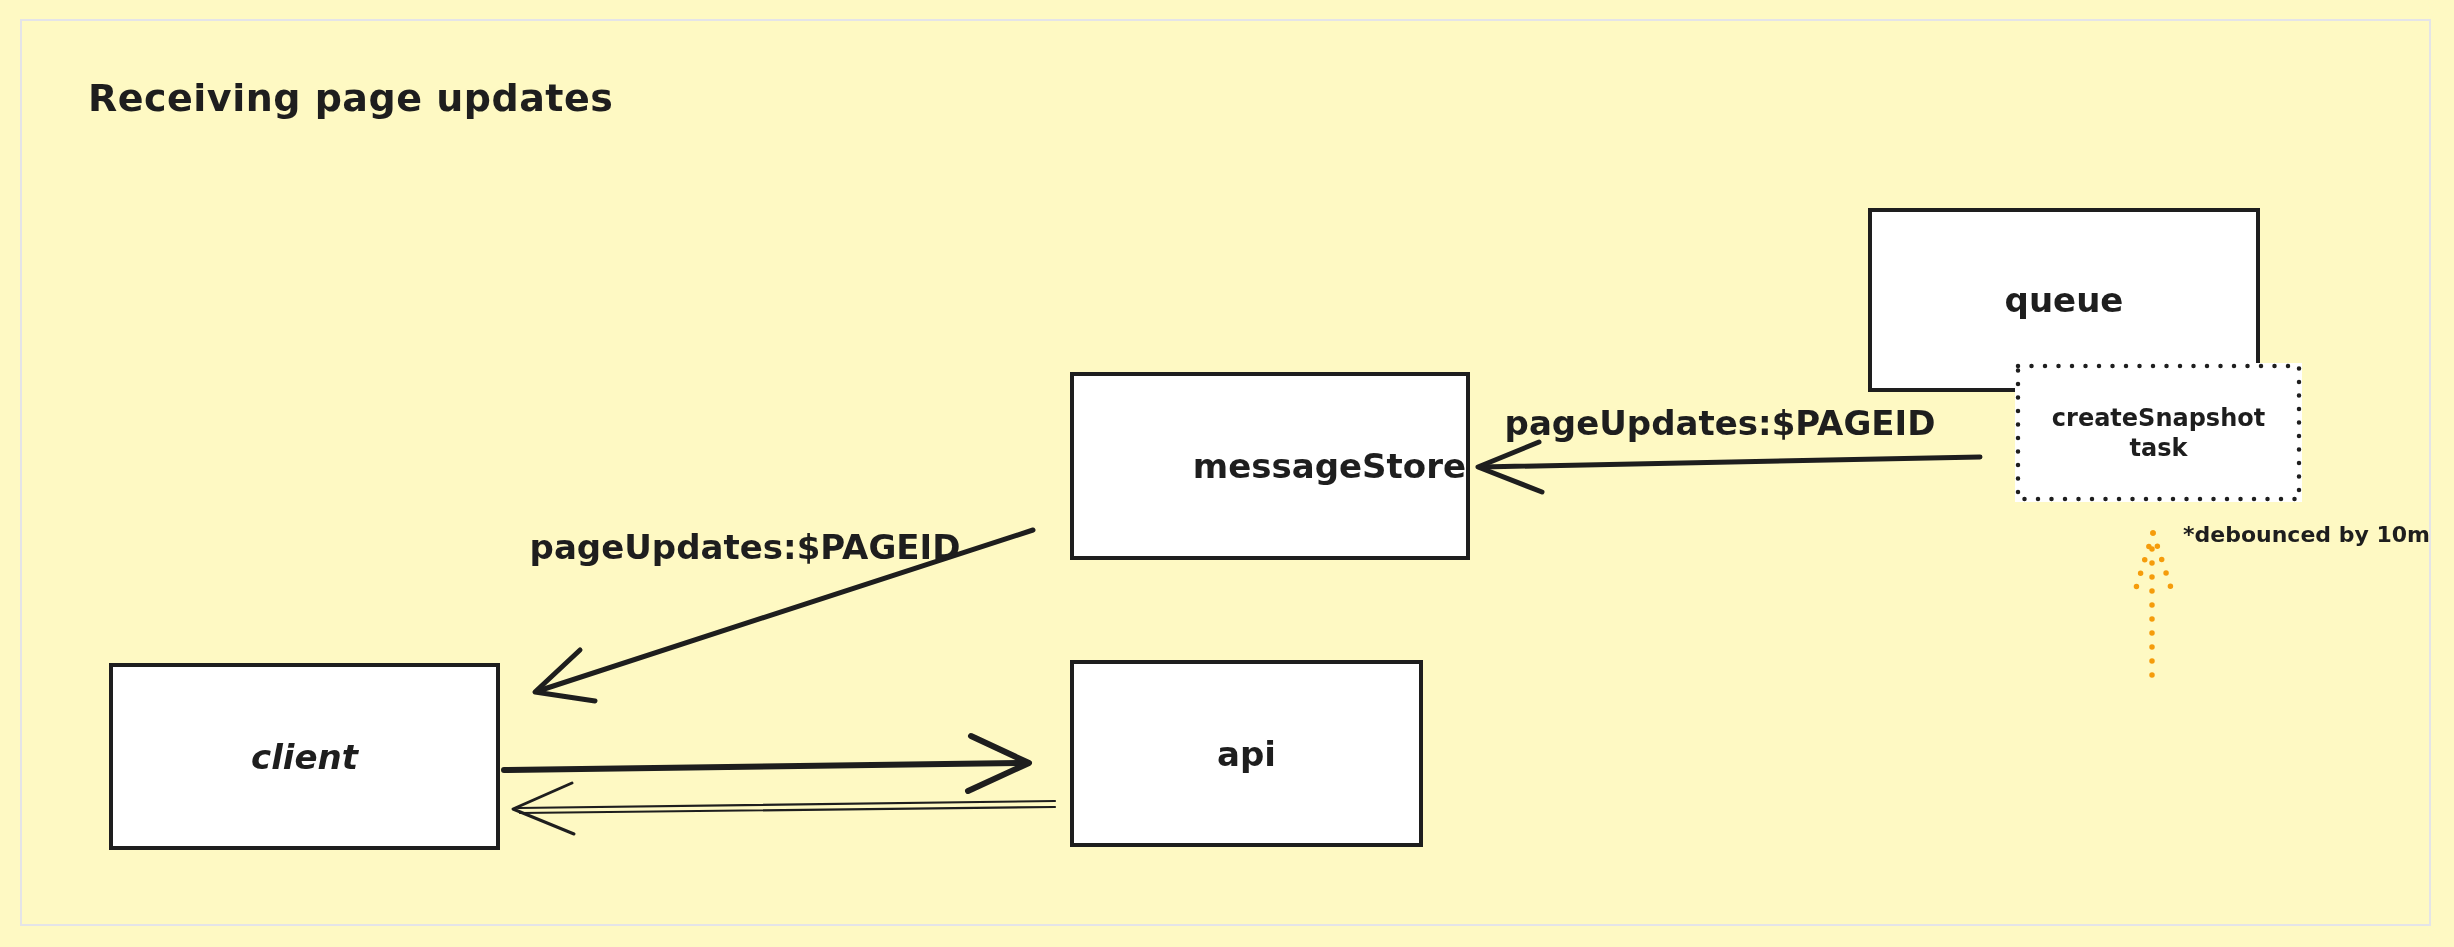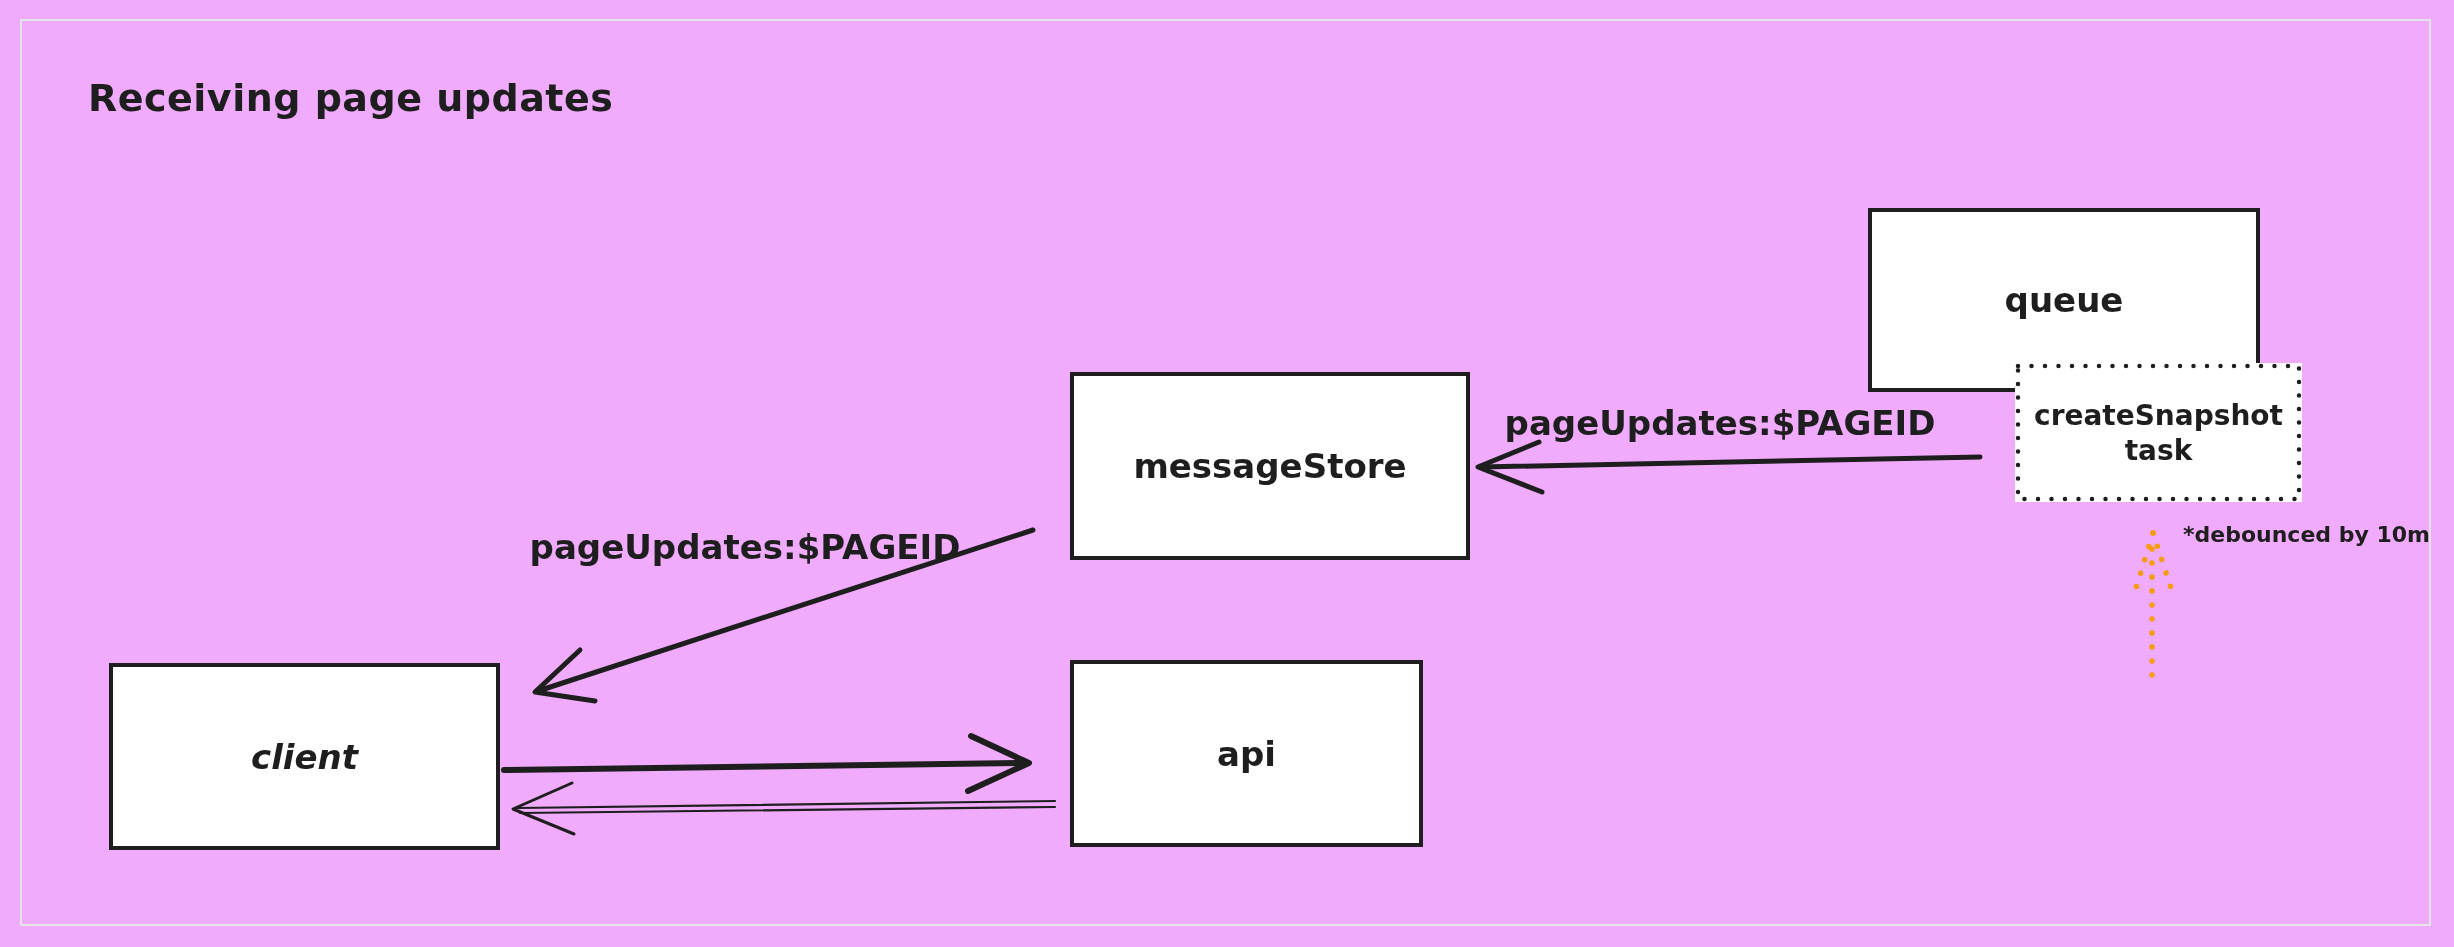--- a/index.html
+++ b/index.html
@@ -6,21 +6,21 @@
     margin: 0;
     padding: 0;
     background: #ffffff;
     font-family: "DejaVu Sans", sans-serif;
     color: #1e1e1e;
   }
   .canvas {
     position: relative;
     width: 2454px;
     height: 947px;
-    background: #f0abfc;
+    background: #fef9c3;
     overflow: hidden;
   }
   .frame {
     position: absolute;
     left: 20px;
     top: 19px;
     width: 2407px;
     height: 903px;
     border: 2px solid #e4e4e8;
     background: transparent;
@@ -54,31 +54,31 @@
     border: none;
     flex-direction: column;
     z-index: 3;
   }
   .box--dotted .border-svg {
     position: absolute;
     left: 0; top: 0;
     pointer-events: none;
   }
   .box--dotted .label {
-    font-size: 28px;
+    font-size: 24px;
     line-height: 1.25;
     text-align: center;
   }
   .box--orange .label {
     font-size: 33px;
     line-height: 1.3;
     color: #f59c0b;
   }
   #queue         { left: 1856px; top: 208px; width: 392px; height: 184px; }
-  #message-store { left: 1058px; top: 372px; width: 400px; height: 188px; }
+  #message-store { left: 1058px; top: 372px; width: 400px; height: 188px; justify-content: flex-end; }
   #client        { left: 97px;   top: 663px; width: 391px; height: 187px; font-style: italic; }
   #api           { left: 1058px; top: 660px; width: 353px; height: 187px; }
   #create-snapshot    { left: 2003px; top: 363px; width: 287px; height: 139px; }
   #save-transactions  { left: 1945px; top: 678px; width: 397px; height: 149px; }
   .arrows {
     position: absolute;
     left: 0; top: 0;
     z-index: 2;
     pointer-events: none;
   }

